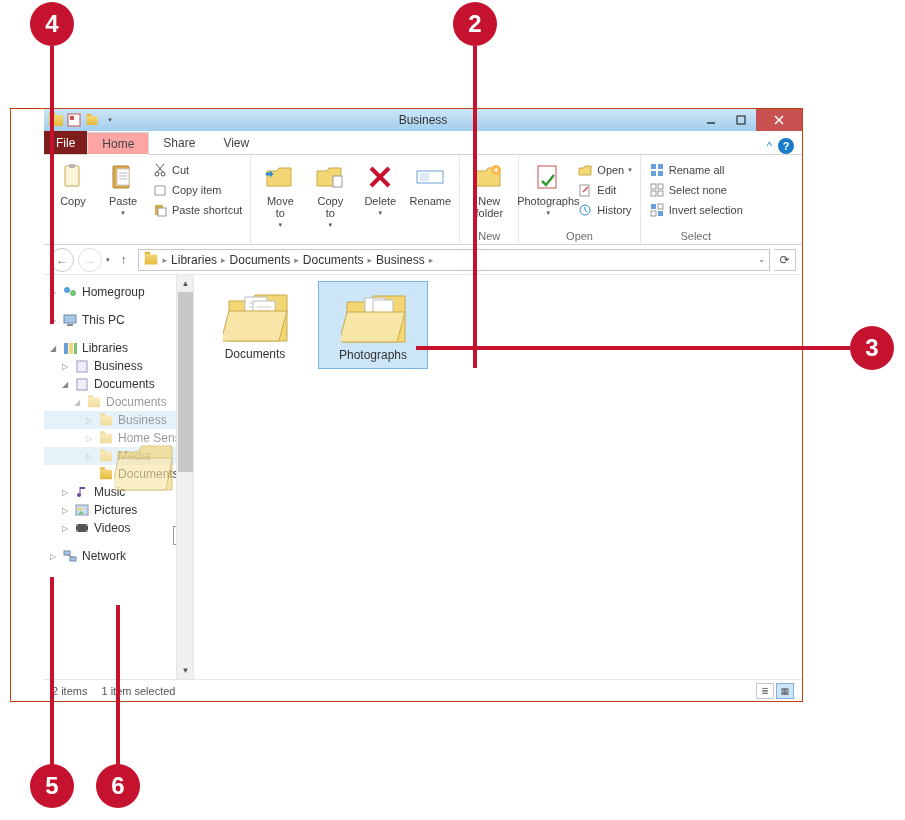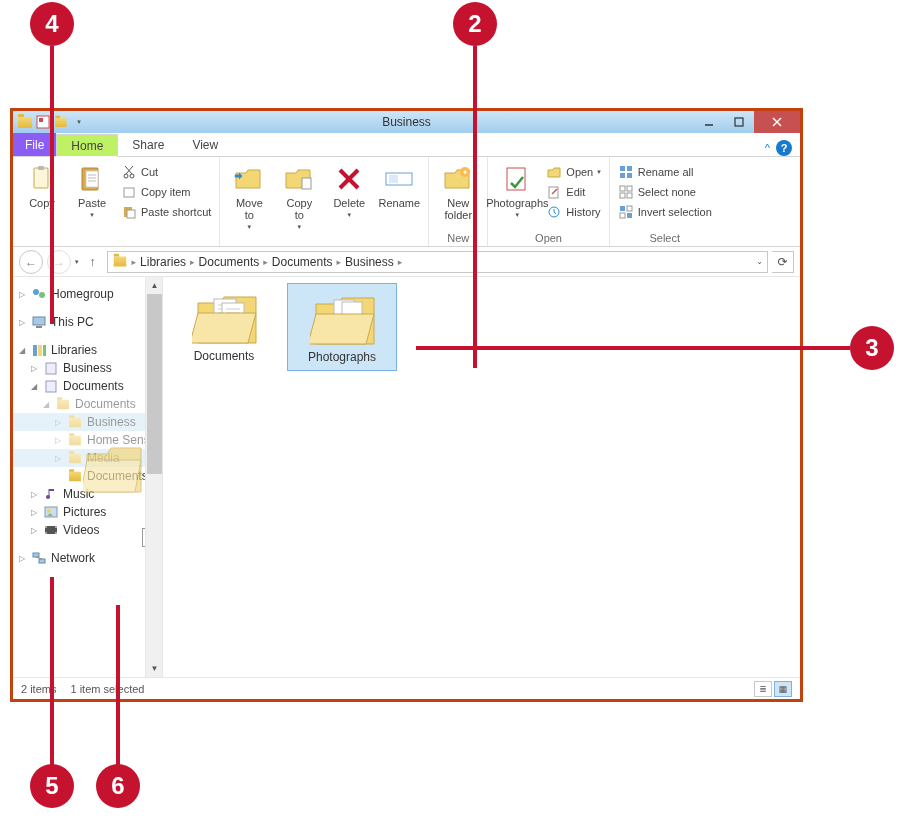--- a/index.html
+++ b/index.html
@@ -3,36 +3,36 @@
 <meta charset="utf-8">
 <style>
 * { box-sizing: border-box; margin: 0; padding: 0; font-family: "Segoe UI", Tahoma, sans-serif; }
 body { background: #fff; width: 905px; height: 820px; position: relative; overflow: hidden; }
 
 
 .callout { position: absolute; width: 44px; height: 44px; border-radius: 50%; background: #c4122f; color: #fff; font-size: 24px; font-weight: bold; display: flex; align-items: center; justify-content: center; z-index: 50; }
 .callout-line { position: absolute; background: #c4122f; z-index: 49; }
 
 
-.window { position: absolute; top: 108px; left: 10px; width: 793px; height: 594px; border: 3px solid #c2410c; background: #fff; display: flex; flex-direction: column; font-size: 12px; }
+.window { position: absolute; top: 108px; left: 10px; width: 793px; height: 594px; border: 1px solid #c2410c; background: #fff; display: flex; flex-direction: column; font-size: 12px; padding-left: 33px; }
 .titlebar { height: 22px; background: linear-gradient(#cde6f7,#a3cdee); display: flex; align-items: center; position: relative; }
 .qat { display: flex; align-items: center; gap: 2px; padding-left: 4px; }
 .qat-icon { width: 16px; height: 16px; display: flex; align-items: center; justify-content: center; }
 .folder-glyph { width: 14px; height: 11px; background: linear-gradient(#f4d775,#e5b93e); border-radius: 1px 1px 0 0; position: relative; }
 .folder-glyph::before { content:""; position:absolute; top:-3px; left:0; width:6px; height:3px; background:#e5b93e; border-radius:1px 1px 0 0;}
 .title-text { position: absolute; left: 50%; transform: translateX(-50%); font-size: 12px; color: #333; }
 .win-btns { margin-left: auto; display: flex; height: 100%; }
 .win-btn { width: 30px; display: flex; align-items: center; justify-content: center; color: #333; font-size: 11px; }
 .win-btn.close { background: #c75050; color:#fff; width: 46px; }
 .win-btn.close svg { stroke:#fff; }
 
 .tabs-row { height: 24px; background: #fff; display: flex; align-items: flex-end; border-bottom: 1px solid #d4d4d4; position: relative; }
-.file-tab { background: #8b5cf6; color: #fff; padding: 4px 12px; font-size: 12px; height: 100%; display:flex; align-items:center; }
+.file-tab { background: #7f1d1d; color: #fff; padding: 4px 12px; font-size: 12px; height: 100%; display:flex; align-items:center; }
 .tab { padding: 4px 14px; font-size: 12px; color: #444; cursor: default; height:100%; display:flex; align-items:center;}
-.tab.active { border: 1px solid #d4d4d4; border-bottom: 1px solid #fff; background: #bef264; margin-bottom: -1px; }
+.tab.active { border: 1px solid #d4d4d4; border-bottom: 1px solid #fff; background: #fca5a5; margin-bottom: -1px; }
 .tabs-right { margin-left: auto; display: flex; align-items: center; gap: 6px; padding-right: 8px; }
 .help-circle { width: 16px; height: 16px; border-radius: 50%; background: #1979ca; color:#fff; font-size: 11px; display:flex; align-items:center; justify-content:center; font-weight:bold;}
 
 .ribbon { height: 90px; background: #fff; display: flex; border-bottom: 1px solid #d4d4d4; }
 .rgroup { border-right: 1px solid #e6e6e6; display: flex; flex-direction: column; padding: 4px 6px 0 6px; }
 .rgroup-body { flex: 1; display: flex; align-items: flex-start; gap: 4px; }
 .rgroup-label { text-align: center; font-size: 11px; color: #6a6a6a; padding: 2px 0; }
 .rbtn-lg { display: flex; flex-direction: column; align-items: center; width: 46px; gap: 2px; padding-top: 2px;}
 .rbtn-lg .lbl { font-size: 11px; color: #444; text-align: center; line-height: 1.1; }
 .rbtn-sm-col { display: flex; flex-direction: column; gap: 2px; padding-top: 2px;}

